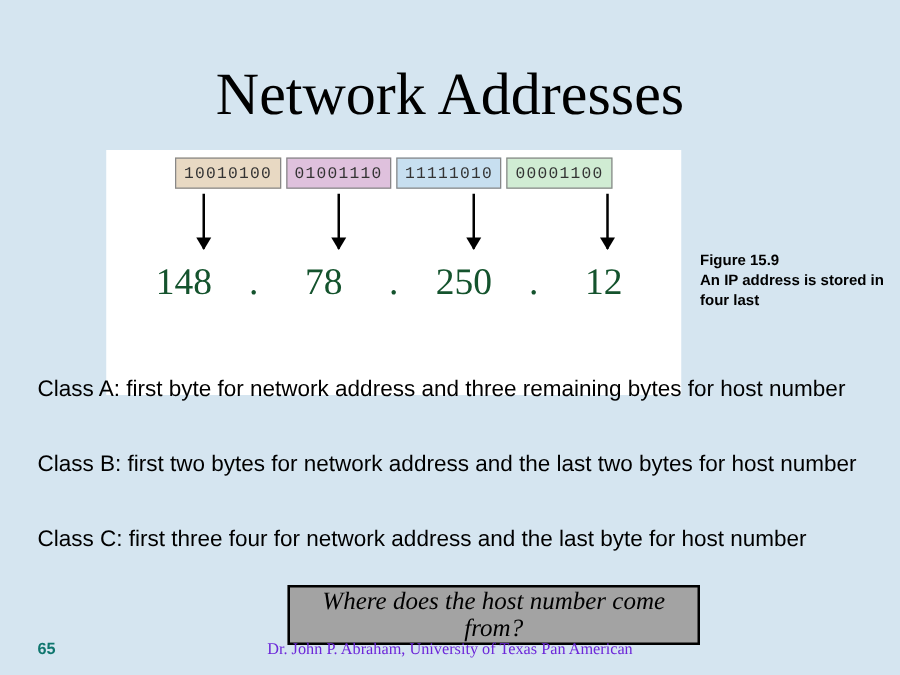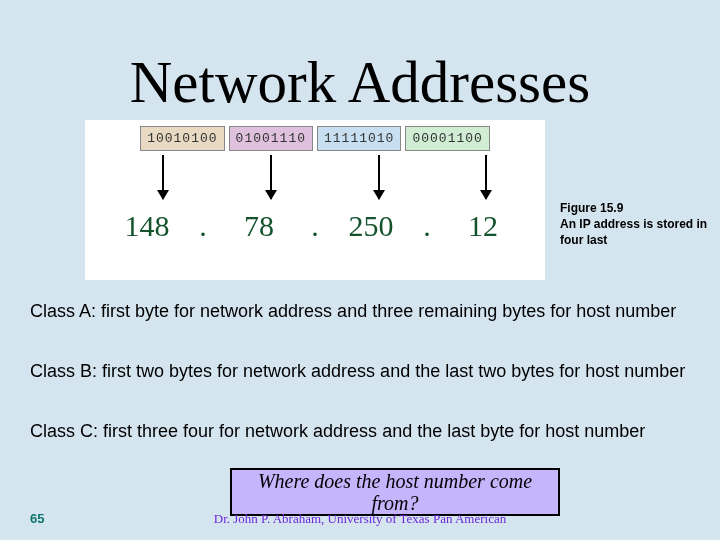--- a/index.html
+++ b/index.html
@@ -11,32 +11,32 @@
     position: relative;
     overflow: hidden;
   }
   .slide {
     width: 720px;
     height: 540px;
     position: relative;
   }
   .title {
     font-family: "Times New Roman", Times, serif;
-    font-size: 59px;
+    font-size: 48px;
     font-weight: 400;
     text-align: center;
     padding-top: 48px;
     color: #000;
   }
   .figure-wrap {
     position: absolute;
     left: 85px;
     top: 120px;
     width: 460px;
-    height: 160px;
+    height: 196px;
     background: #ffffff;
   }
   .bytes-row {
     display: flex;
     justify-content: center;
     gap: 4px;
     padding-top: 6px;
   }
   .byte {
     border: 1px solid #888;
@@ -104,21 +104,21 @@
   .p1 { top: 300px; }
   .p2 { top: 360px; }
   .p3 { top: 420px; }
   .question-box {
     position: absolute;
     left: 230px;
     top: 468px;
     width: 330px;
     height: 48px;
     border: 2px solid #000;
-    background: #c4b5fd;
+    background: #a3a3a3;
     font-family: "Times New Roman", Times, serif;
     font-style: italic;
     font-size: 20px;
     text-align: center;
     display: flex;
     align-items: center;
     justify-content: center;
     line-height: 1.1;
     padding: 2px 4px;
   }

